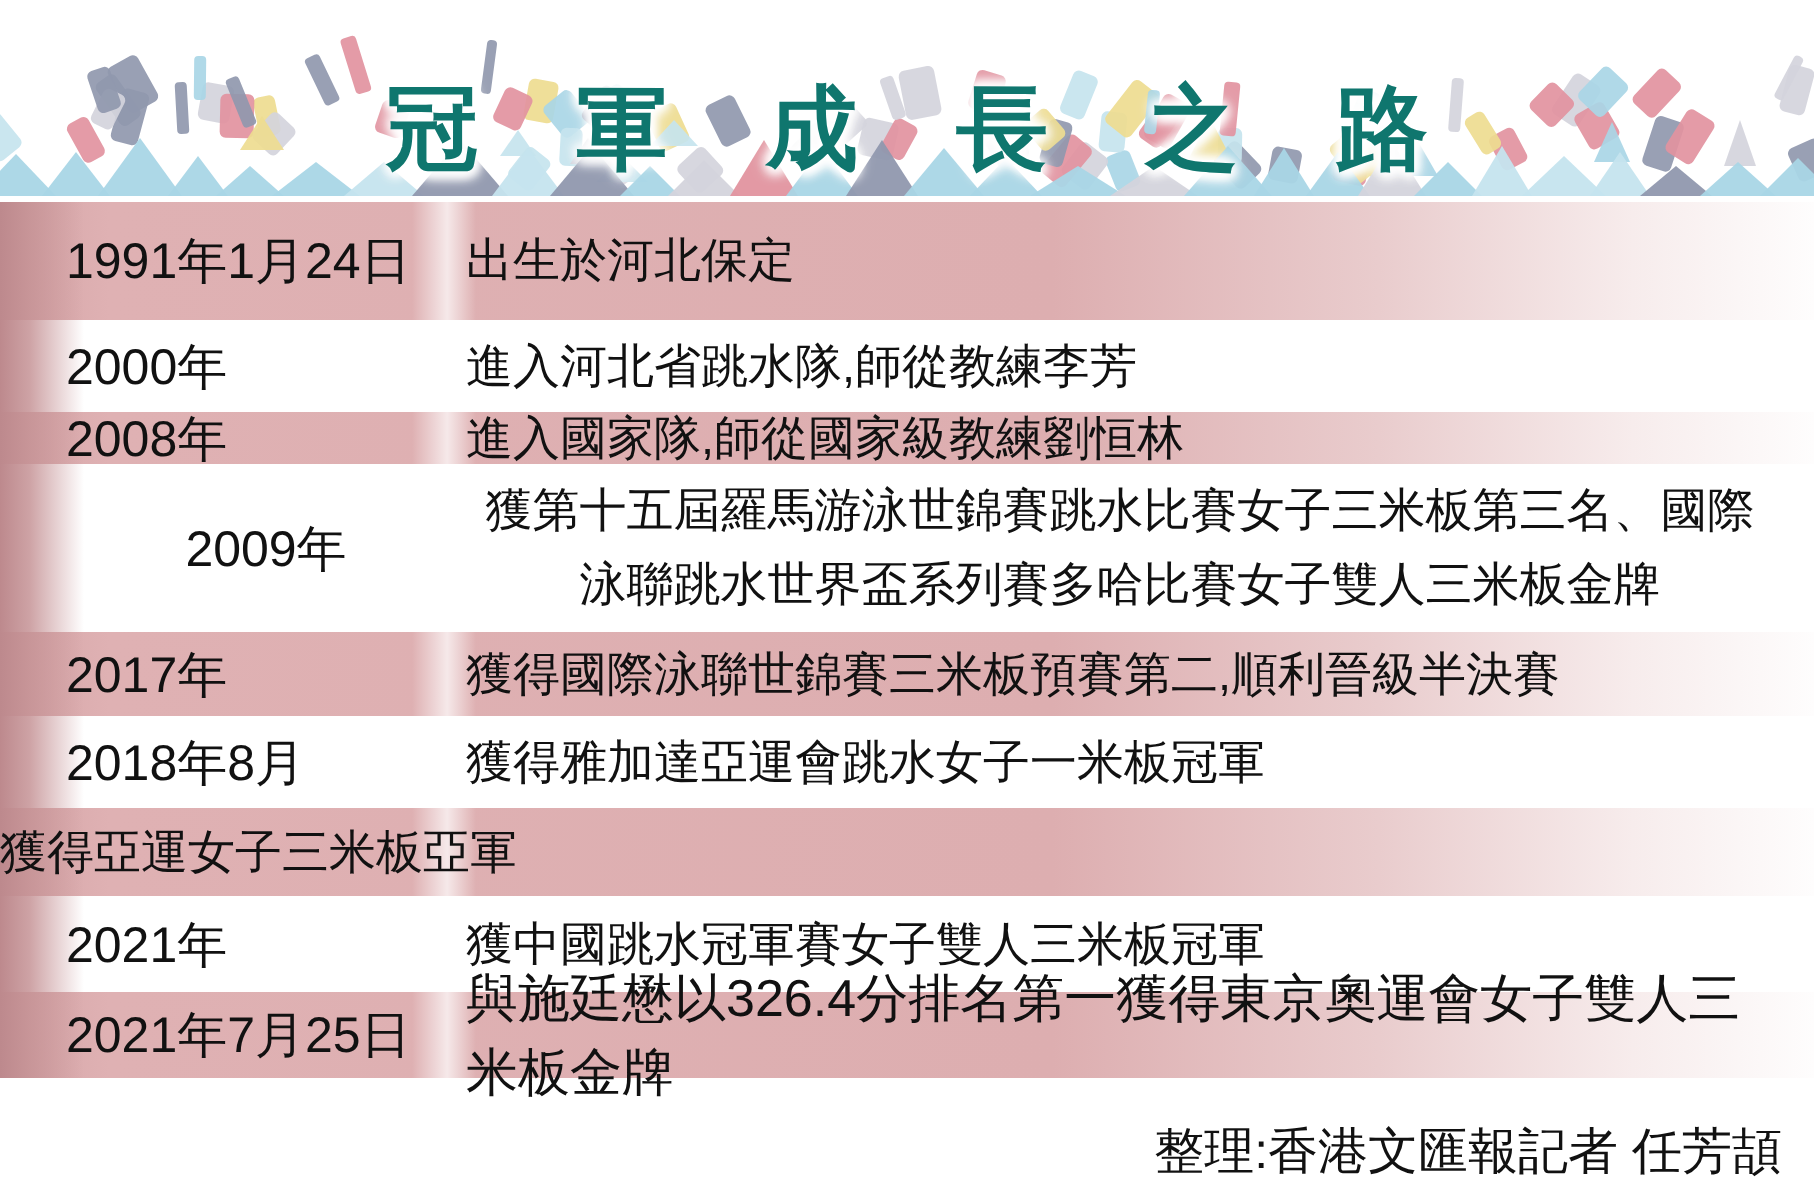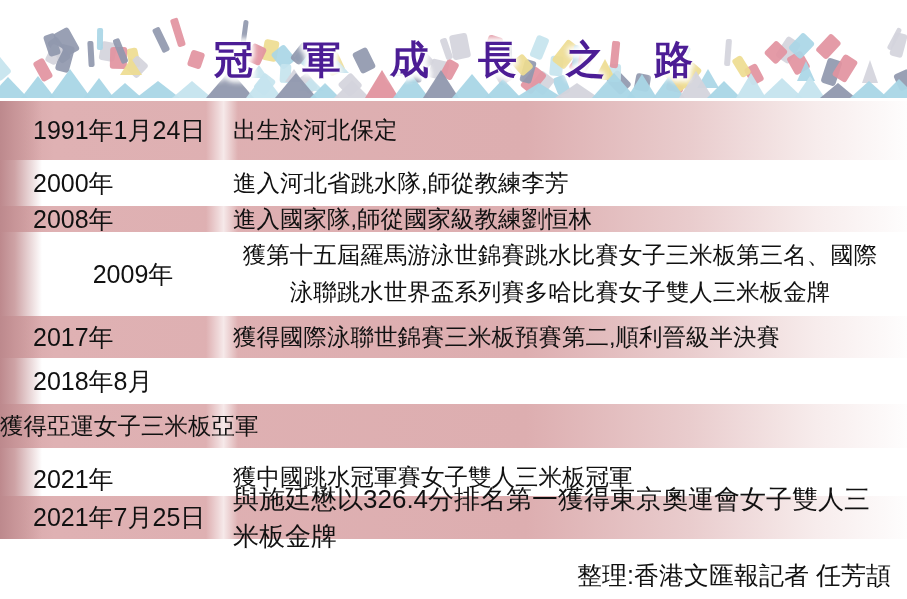--- a/index.html
+++ b/index.html
@@ -4,41 +4,41 @@
 <style>
   html,body{margin:0;padding:0;background:#fff;}
   .canvas{
     position:relative;width:907px;height:599px;background:#fff;overflow:hidden;
     font-family:"Liberation Sans","DejaVu Sans",sans-serif;color:#111;
   }
   
   .confetti-band{position:absolute;left:0;top:36px;width:907px;height:61px;z-index:1;}
   .page-title{
     position:absolute;top:40px;left:0;right:0;margin:0;z-index:5;
-    text-align:center;font-size:39px;font-weight:bold;color:#4c1d95;
+    text-align:center;font-size:46px;font-weight:bold;color:#0f766e;
     letter-spacing:49px;text-indent:49px;line-height:1.05;
     text-shadow:0 0 6px #fff,0 0 6px #fff,0 0 10px #fff,2px 2px 6px #fff,-2px -2px 6px #fff,0 3px 6px #fff;
   }
   
   .table-wrap{position:absolute;left:0;top:101px;width:907px;z-index:2;border-radius:11px;}
   .rows{position:relative;}
   .row{display:flex;align-items:center;box-sizing:border-box;}
   .row.shaded{
     background:linear-gradient(to right,
       #d5a5a7 0%, #dfb1b3 6%, #ddaeb0 58%, #e9cccd 76%, #f7ecec 90%, #fefdfd 100%);
   }
   .row.plain{background:#fff;}
   .rows .row:nth-child(1){height:59px;}
   .rows .row:nth-child(2){height:46px;}
   .rows .row:nth-child(3){height:26px;}
   .rows .row:nth-child(4){height:84px;text-align:center;}
   .rows .row:nth-child(5){height:42px;}
   .rows .row:nth-child(6){height:46px;}
   .rows .row:nth-child(7){height:44px;}
-  .rows .row:nth-child(8){height:48px;align-items:flex-end;}
+  .rows .row:nth-child(8){height:48px;}
   .rows .row:nth-child(9){height:43px;}
   .cell{position:relative;z-index:3;}
   .date{flex:none;box-sizing:border-box;width:233px;padding-left:33px;font-size:25px;white-space:nowrap;}
   .event{flex:1;box-sizing:border-box;padding-right:20px;font-size:23.5px;line-height:37px;}
   .rows .row:nth-child(9) .event{font-size:26px;}
   
   .left-strip{
     position:absolute;top:0;bottom:0;left:0;width:42px;z-index:2;pointer-events:none;
     background:linear-gradient(to right,#bd898d 0%,rgba(197,146,149,0.85) 35%,rgba(197,146,149,0) 100%);
   }
@@ -192,20 +192,21 @@
     <div class="cell event">獲第十五屆羅馬游泳世錦賽跳水比賽女子三米板第三名、國際泳聯跳水世界盃系列賽多哈比賽女子雙人三米板金牌</div>
   </div>
 
   <div class="row shaded">
     <div class="cell date">2017年</div>
     <div class="cell event">獲得國際泳聯世錦賽三米板預賽第二,順利晉級半決賽</div>
   </div>
 
   <div class="row plain">
     <div class="cell date">2018年8月</div>
+    <div class="cell event">獲得雅加達亞運會跳水女子一米板冠軍</div>
   </div>
 
   <div class="row shaded">
     <div class="cell event">獲得亞運女子三米板亞軍</div>
   </div>
 
   <div class="row plain">
     <div class="cell date">2021年</div>
     <div class="cell event">獲中國跳水冠軍賽女子雙人三米板冠軍</div>
   </div>

